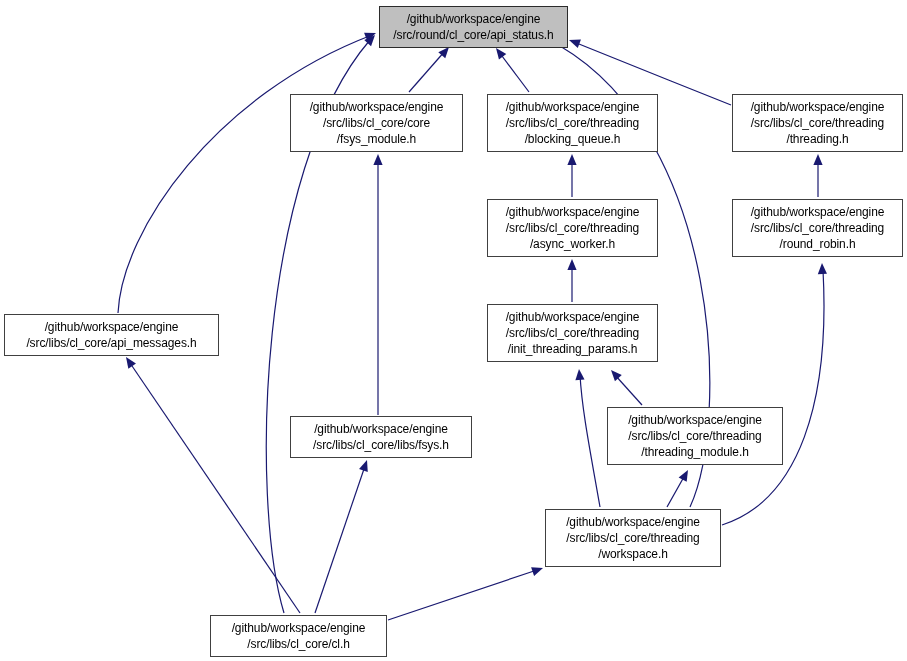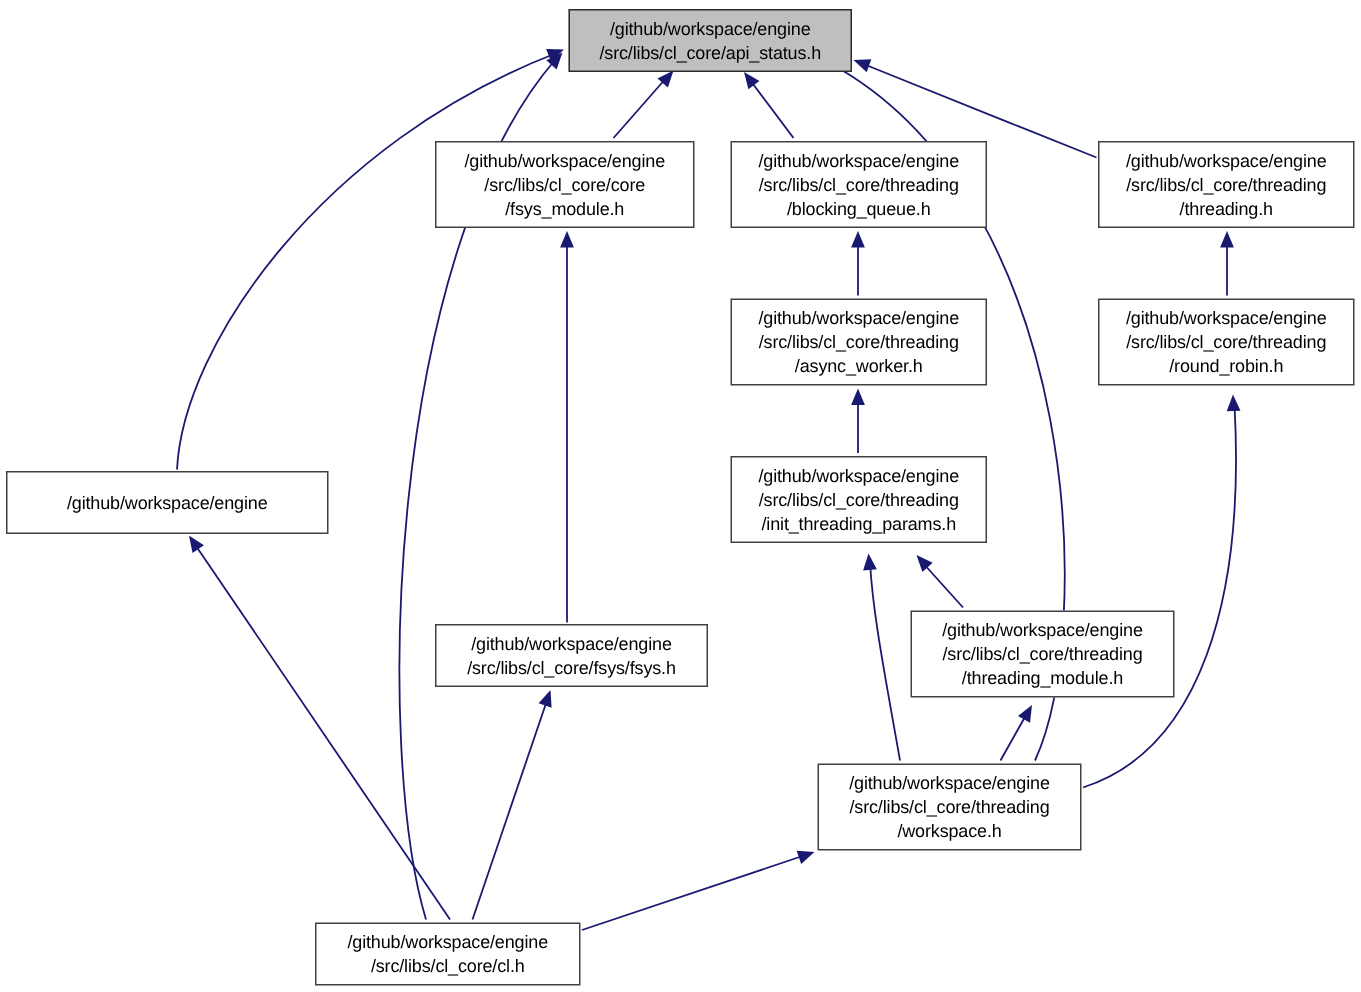--- a/index.html
+++ b/index.html
@@ -82,21 +82,21 @@
       <polygon points="0,0 -11,4.6 -11,-4.6" fill="#191970" transform="translate(126,357) rotate(-124)"></polygon>
       <path d="M 315,613 L 365,466" fill="none" stroke="#191970" stroke-width="1.2"></path>
       <polygon points="0,0 -11,4.6 -11,-4.6" fill="#191970" transform="translate(367,460) rotate(-71)"></polygon>
       <path d="M 388,620 L 537,570" fill="none" stroke="#191970" stroke-width="1.2"></path>
       <polygon points="0,0 -11,4.6 -11,-4.6" fill="#191970" transform="translate(543,568) rotate(-19)"></polygon>
       <path d="M 378,415 C 378,340 378,230 378,161" fill="none" stroke="#191970" stroke-width="1.2"></path>
       <polygon points="0,0 -11,4.6 -11,-4.6" fill="#191970" transform="translate(378,154) rotate(-90)"></polygon>
     </svg>
 <div class="node root" style="left: 379px; top: 6px; width: 189px; height: 42px;">
       <span class="ln">/github/workspace/engine</span>
-      <span class="ln">/src/libs/cl_core/api_status.h</span>
+      <span class="ln">/src/round/cl_core/api_status.h</span>
     </div>
     <div class="node" style="left: 290px; top: 94px; width: 173px; height: 58px;">
       <span class="ln">/github/workspace/engine</span>
       <span class="ln">/src/libs/cl_core/core</span>
       <span class="ln">/fsys_module.h</span>
     </div>
     <div class="node" style="left: 487px; top: 94px; width: 171px; height: 58px;">
       <span class="ln">/github/workspace/engine</span>
       <span class="ln">/src/libs/cl_core/threading</span>
       <span class="ln">/blocking_queue.h</span>
@@ -111,29 +111,30 @@
       <span class="ln">/src/libs/cl_core/threading</span>
       <span class="ln">/async_worker.h</span>
     </div>
     <div class="node" style="left: 732px; top: 199px; width: 171px; height: 58px;">
       <span class="ln">/github/workspace/engine</span>
       <span class="ln">/src/libs/cl_core/threading</span>
       <span class="ln">/round_robin.h</span>
     </div>
     <div class="node" style="left: 4px; top: 314px; width: 215px; height: 42px;">
       <span class="ln">/github/workspace/engine</span>
+      <span class="ln">/src/libs/cl_core/api_messages.h</span>
     </div>
     <div class="node" style="left: 487px; top: 304px; width: 171px; height: 58px;">
       <span class="ln">/github/workspace/engine</span>
       <span class="ln">/src/libs/cl_core/threading</span>
       <span class="ln">/init_threading_params.h</span>
     </div>
     <div class="node" style="left: 290px; top: 416px; width: 182px; height: 42px;">
       <span class="ln">/github/workspace/engine</span>
-      <span class="ln">/src/libs/cl_core/fsys/fsys.h</span>
+      <span class="ln">/src/libs/cl_core/libs/fsys.h</span>
     </div>
     <div class="node" style="left: 607px; top: 407px; width: 176px; height: 58px;">
       <span class="ln">/github/workspace/engine</span>
       <span class="ln">/src/libs/cl_core/threading</span>
       <span class="ln">/threading_module.h</span>
     </div>
     <div class="node" style="left: 545px; top: 509px; width: 176px; height: 58px;">
       <span class="ln">/github/workspace/engine</span>
       <span class="ln">/src/libs/cl_core/threading</span>
       <span class="ln">/workspace.h</span>

